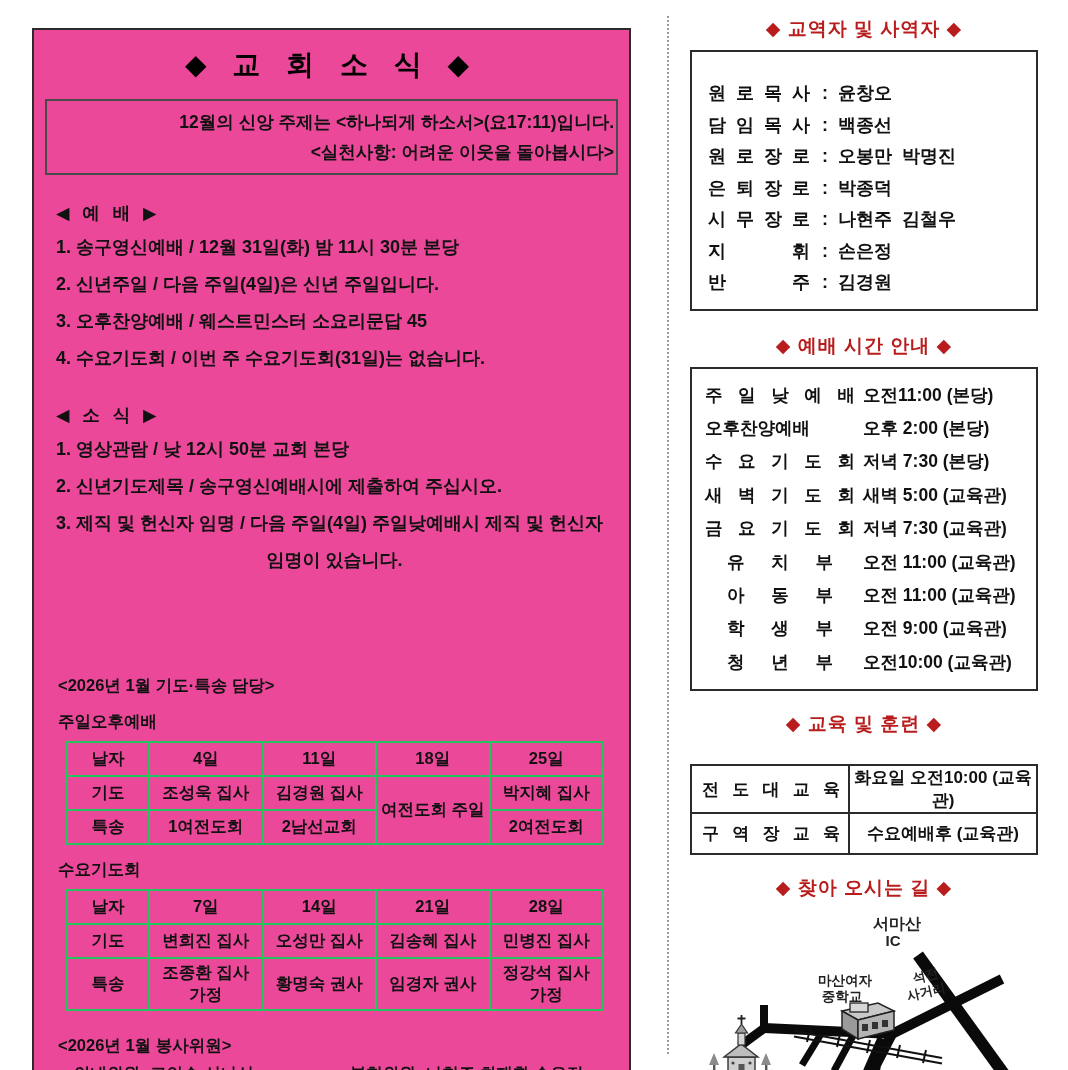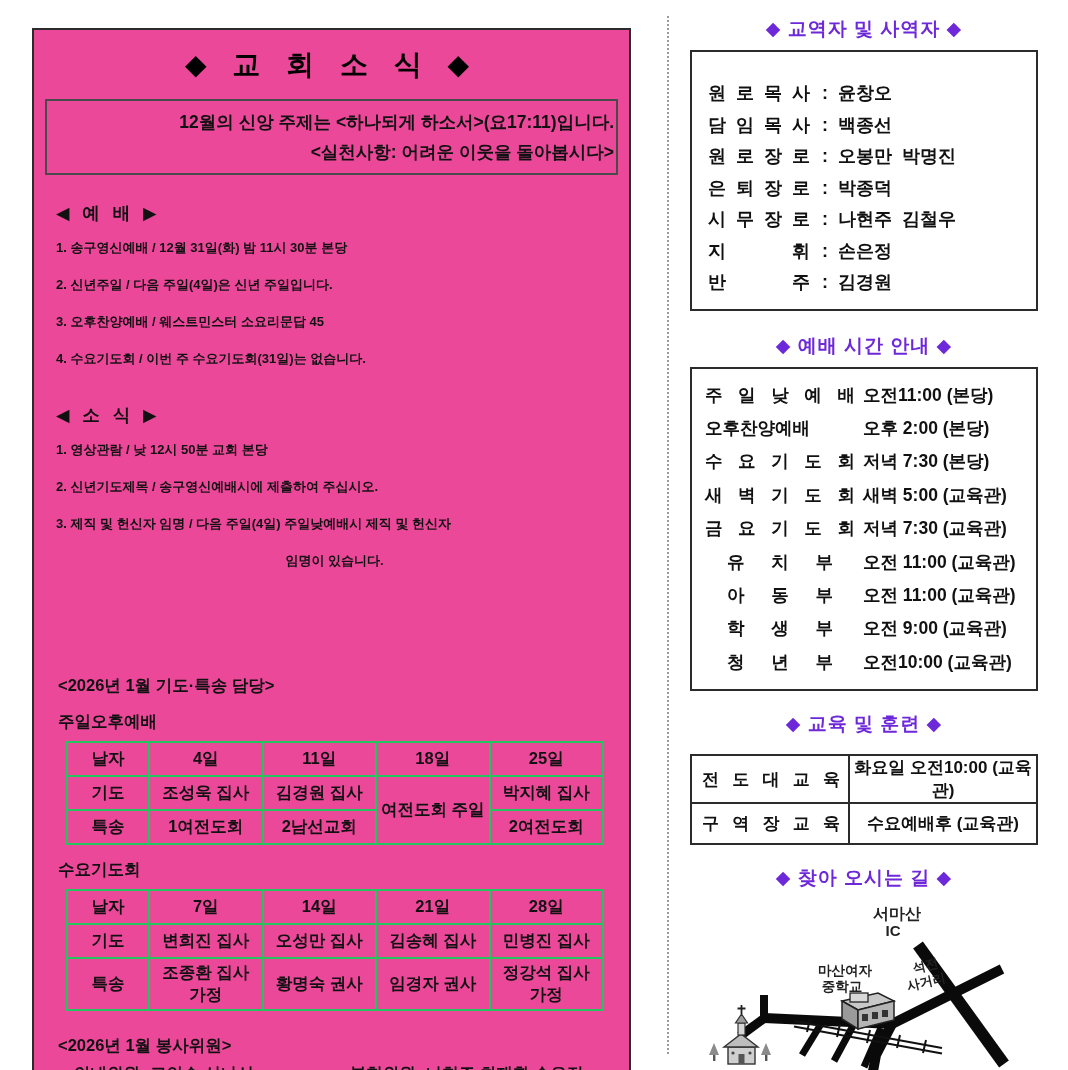--- a/index.html
+++ b/index.html
@@ -15,21 +15,21 @@
   }
   .main-title{
     margin-top:16px;text-align:center;font-size:28px;letter-spacing:9px;color:#000;
   }
   .theme-box{
     margin:15px 11px 0 11px;border:2px solid #4a4a4a;
     text-align:right;font-size:17.5px;line-height:30px;padding:6px 2px;
   }
   .sec{margin:26px 16px 0 22px;}
   .sec-head{font-size:17.5px;letter-spacing:4px;margin-bottom:4px;}
-  .sec-item{font-size:13px;line-height:37px;white-space:pre-wrap;}
+  .sec-item{font-size:18px;line-height:37px;white-space:pre-wrap;}
   .sec-item.cont{text-align:center;}
   .assign{margin:96px 16px 0 24px;}
   .assign-title{font-size:16.5px;margin-bottom:10px;}
   .tbl-caption{font-size:16.5px;margin:14px 0 8px 0;}
   table.sched{
     border-collapse:collapse;margin-left:8px;width:538px;table-layout:fixed;
   }
   table.sched th,table.sched td{
     border:2px solid #22c55e;text-align:center;font-size:16.5px;
     padding:3px 2px;white-space:pre-line;font-weight:700;
@@ -39,39 +39,39 @@
   .committee{margin:24px 16px 0 24px;}
   .committee-title{font-size:16.5px;}
   .committee-line{display:flex;margin-top:6px;font-size:16.5px;}
   .committee-line .g1{margin-left:16px;}
   .committee-line .g2{margin-left:96px;white-space:pre-wrap;}
   
   .divider{position:absolute;left:667px;top:16px;height:1038px;width:0;
     border-left:2px dotted #9a9a9a;}
   
   .right-col{position:absolute;left:690px;top:16px;width:348px;}
-  .r-title{font-size:19px;text-align:center;letter-spacing:1px;color:#6d28d9;}
+  .r-title{font-size:19px;text-align:center;letter-spacing:1px;color:#b91c1c;}
   .staff-box{
     margin-top:8px;border:2px solid #2b2b2b;padding:26px 6px 10px 16px;box-sizing:border-box;
   }
   .staff-row{font-size:18px;line-height:31.5px;display:flex;}
   .staff-row .role{display:inline-block;width:102px;text-align:justify;text-align-last:justify;}
   .staff-row .colon{margin:0 10px 0 12px;}
   .staff-row .name{white-space:pre-wrap;}
   .times-title{margin-top:22px;}
   .times-box{
     margin-top:8px;border:2px solid #2b2b2b;padding:10px 4px 10px 13px;box-sizing:border-box;
   }
   .time-row{font-size:17.5px;line-height:33.4px;display:flex;}
   .time-row .svc{display:inline-block;width:150px;text-align:justify;text-align-last:justify;box-sizing:border-box;}
   .time-row.narrow .svc{padding:0 22px;}
   .time-row .tval{margin-left:8px;white-space:pre-wrap;}
   .edu-title{margin-top:20px;}
   table.edu{
-    border-collapse:collapse;margin-top:17px;width:348px;table-layout:fixed;
+    border-collapse:collapse;margin-top:27px;width:348px;table-layout:fixed;
   }
   table.edu th,table.edu td{
     border:2px solid #2b2b2b;font-size:17px;font-weight:700;padding:0 4px;
   }
   table.edu tr{height:41px;}
   table.edu th{width:138px;text-align:justify;text-align-last:justify;padding:0 8px 0 10px;}
   table.edu td{text-align:center;white-space:pre-wrap;}
   .map-title{margin-top:20px;}
   .map-wrap{margin-top:6px;}
   svg text{font-family:"Liberation Sans","DejaVu Sans",sans-serif;font-weight:700;fill:#222;}

